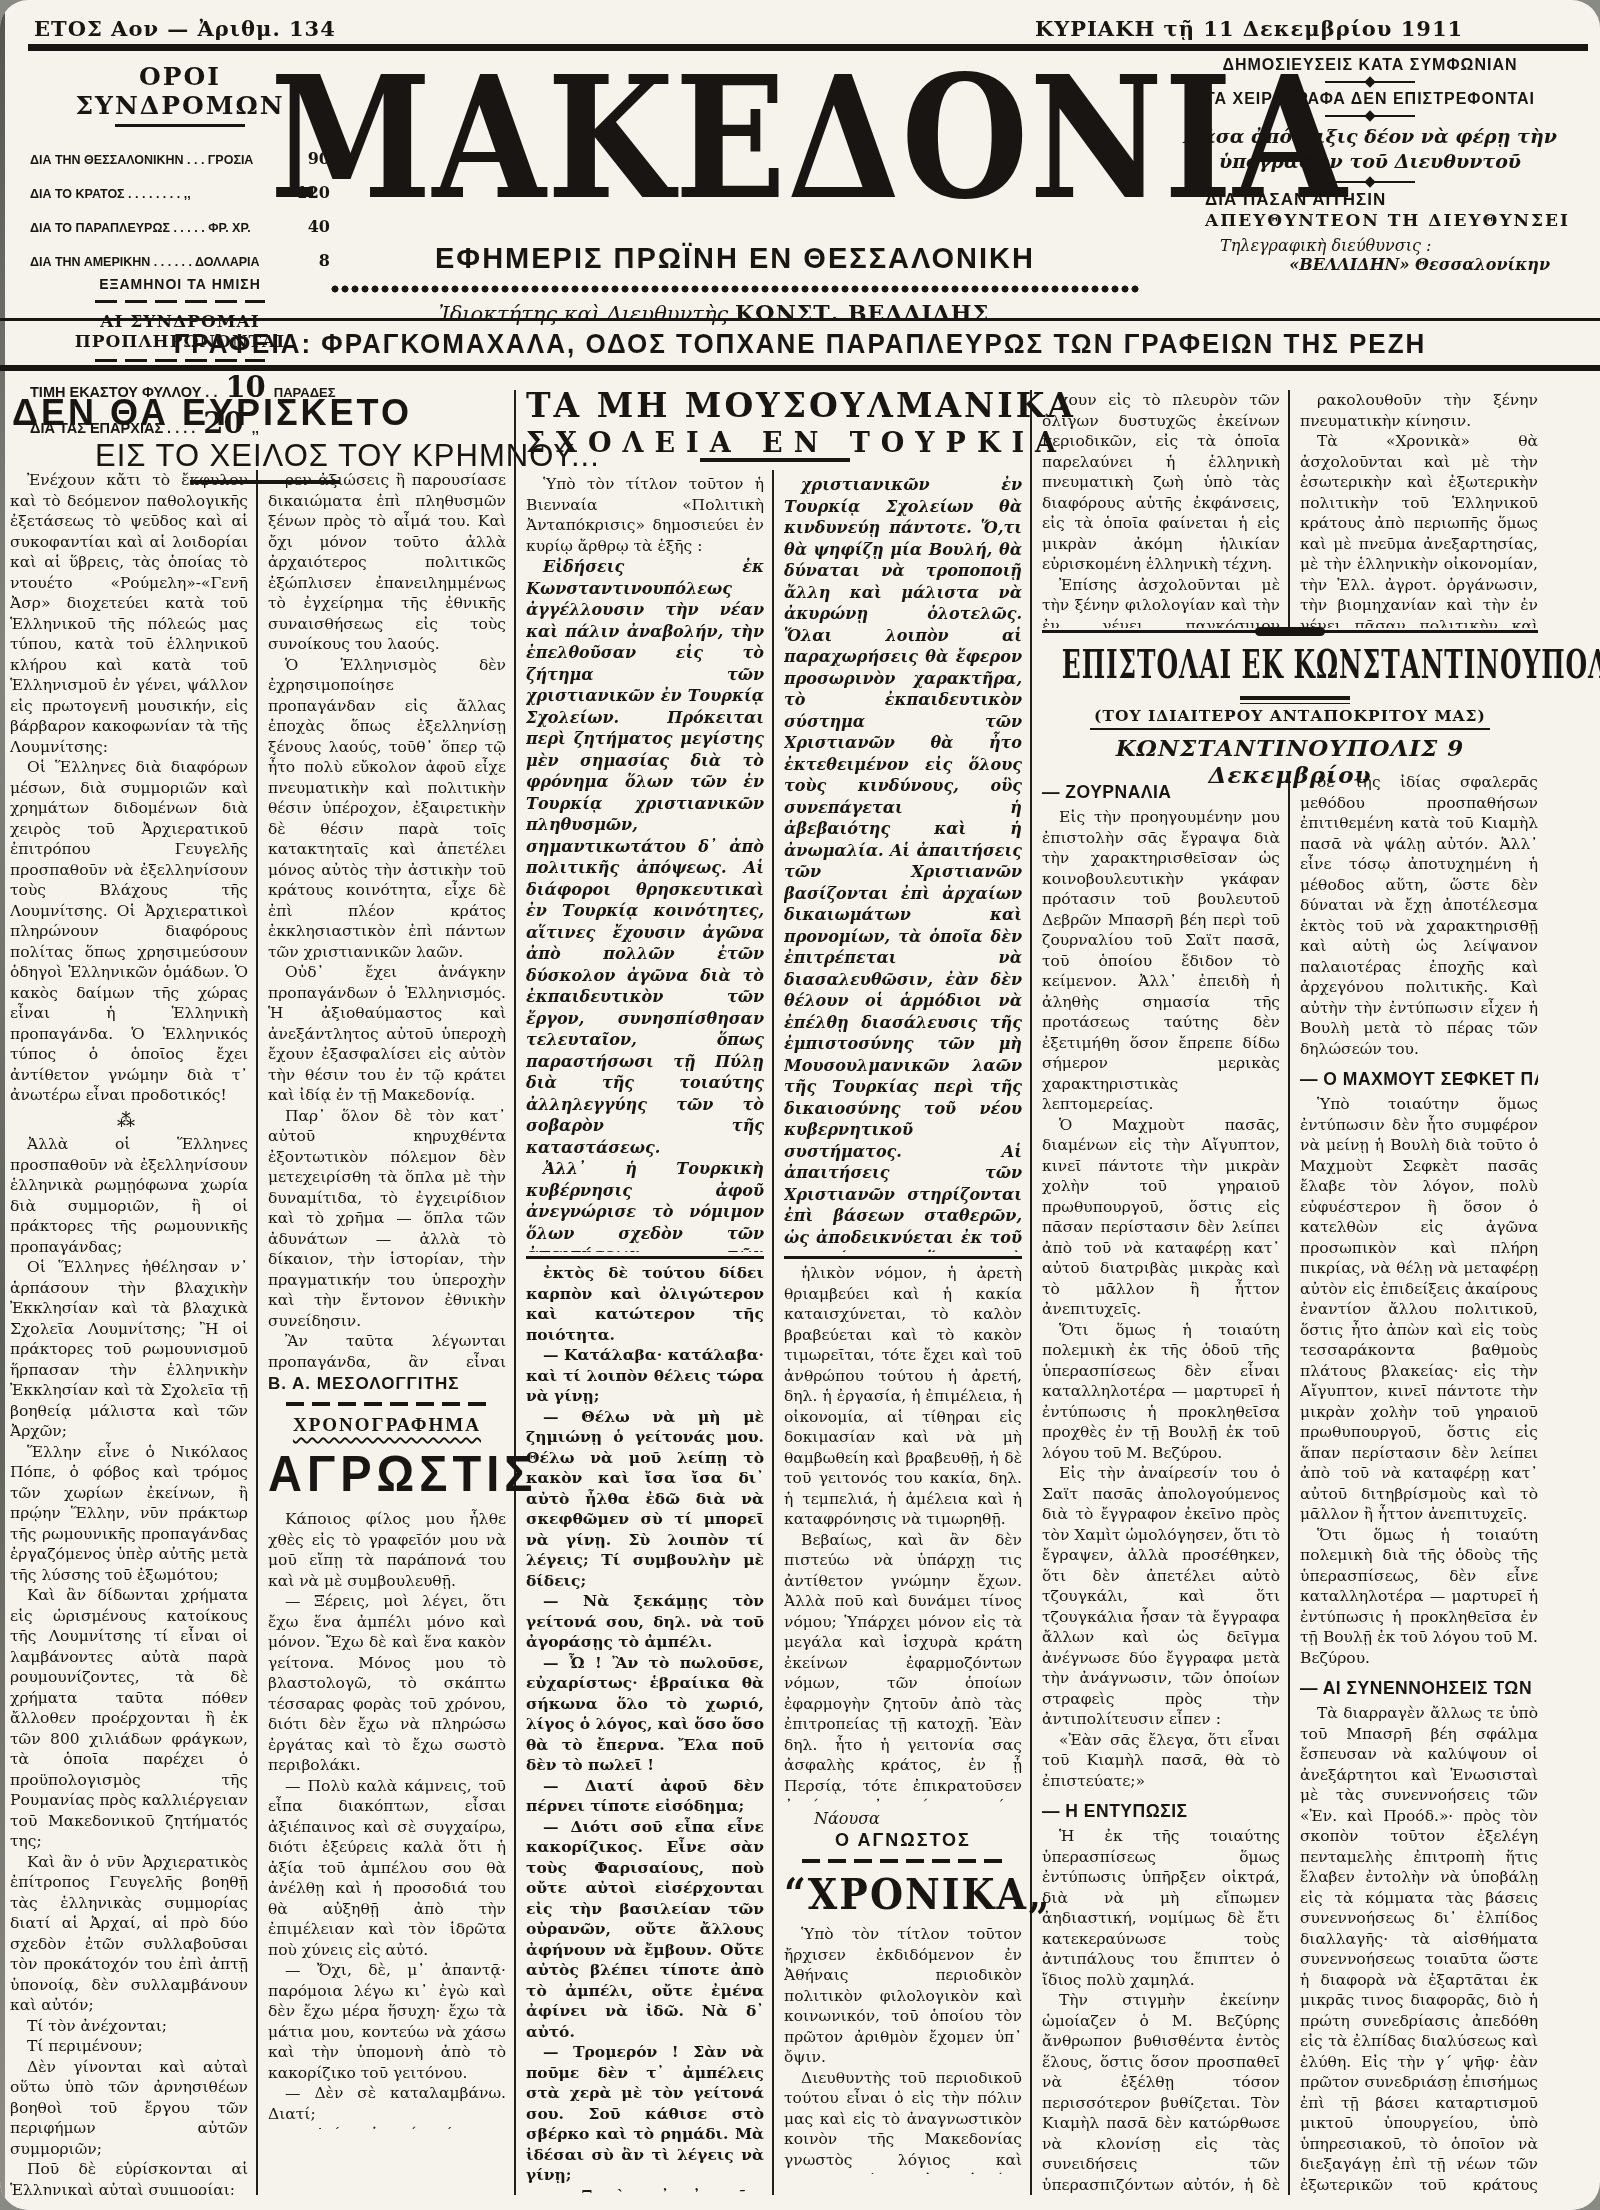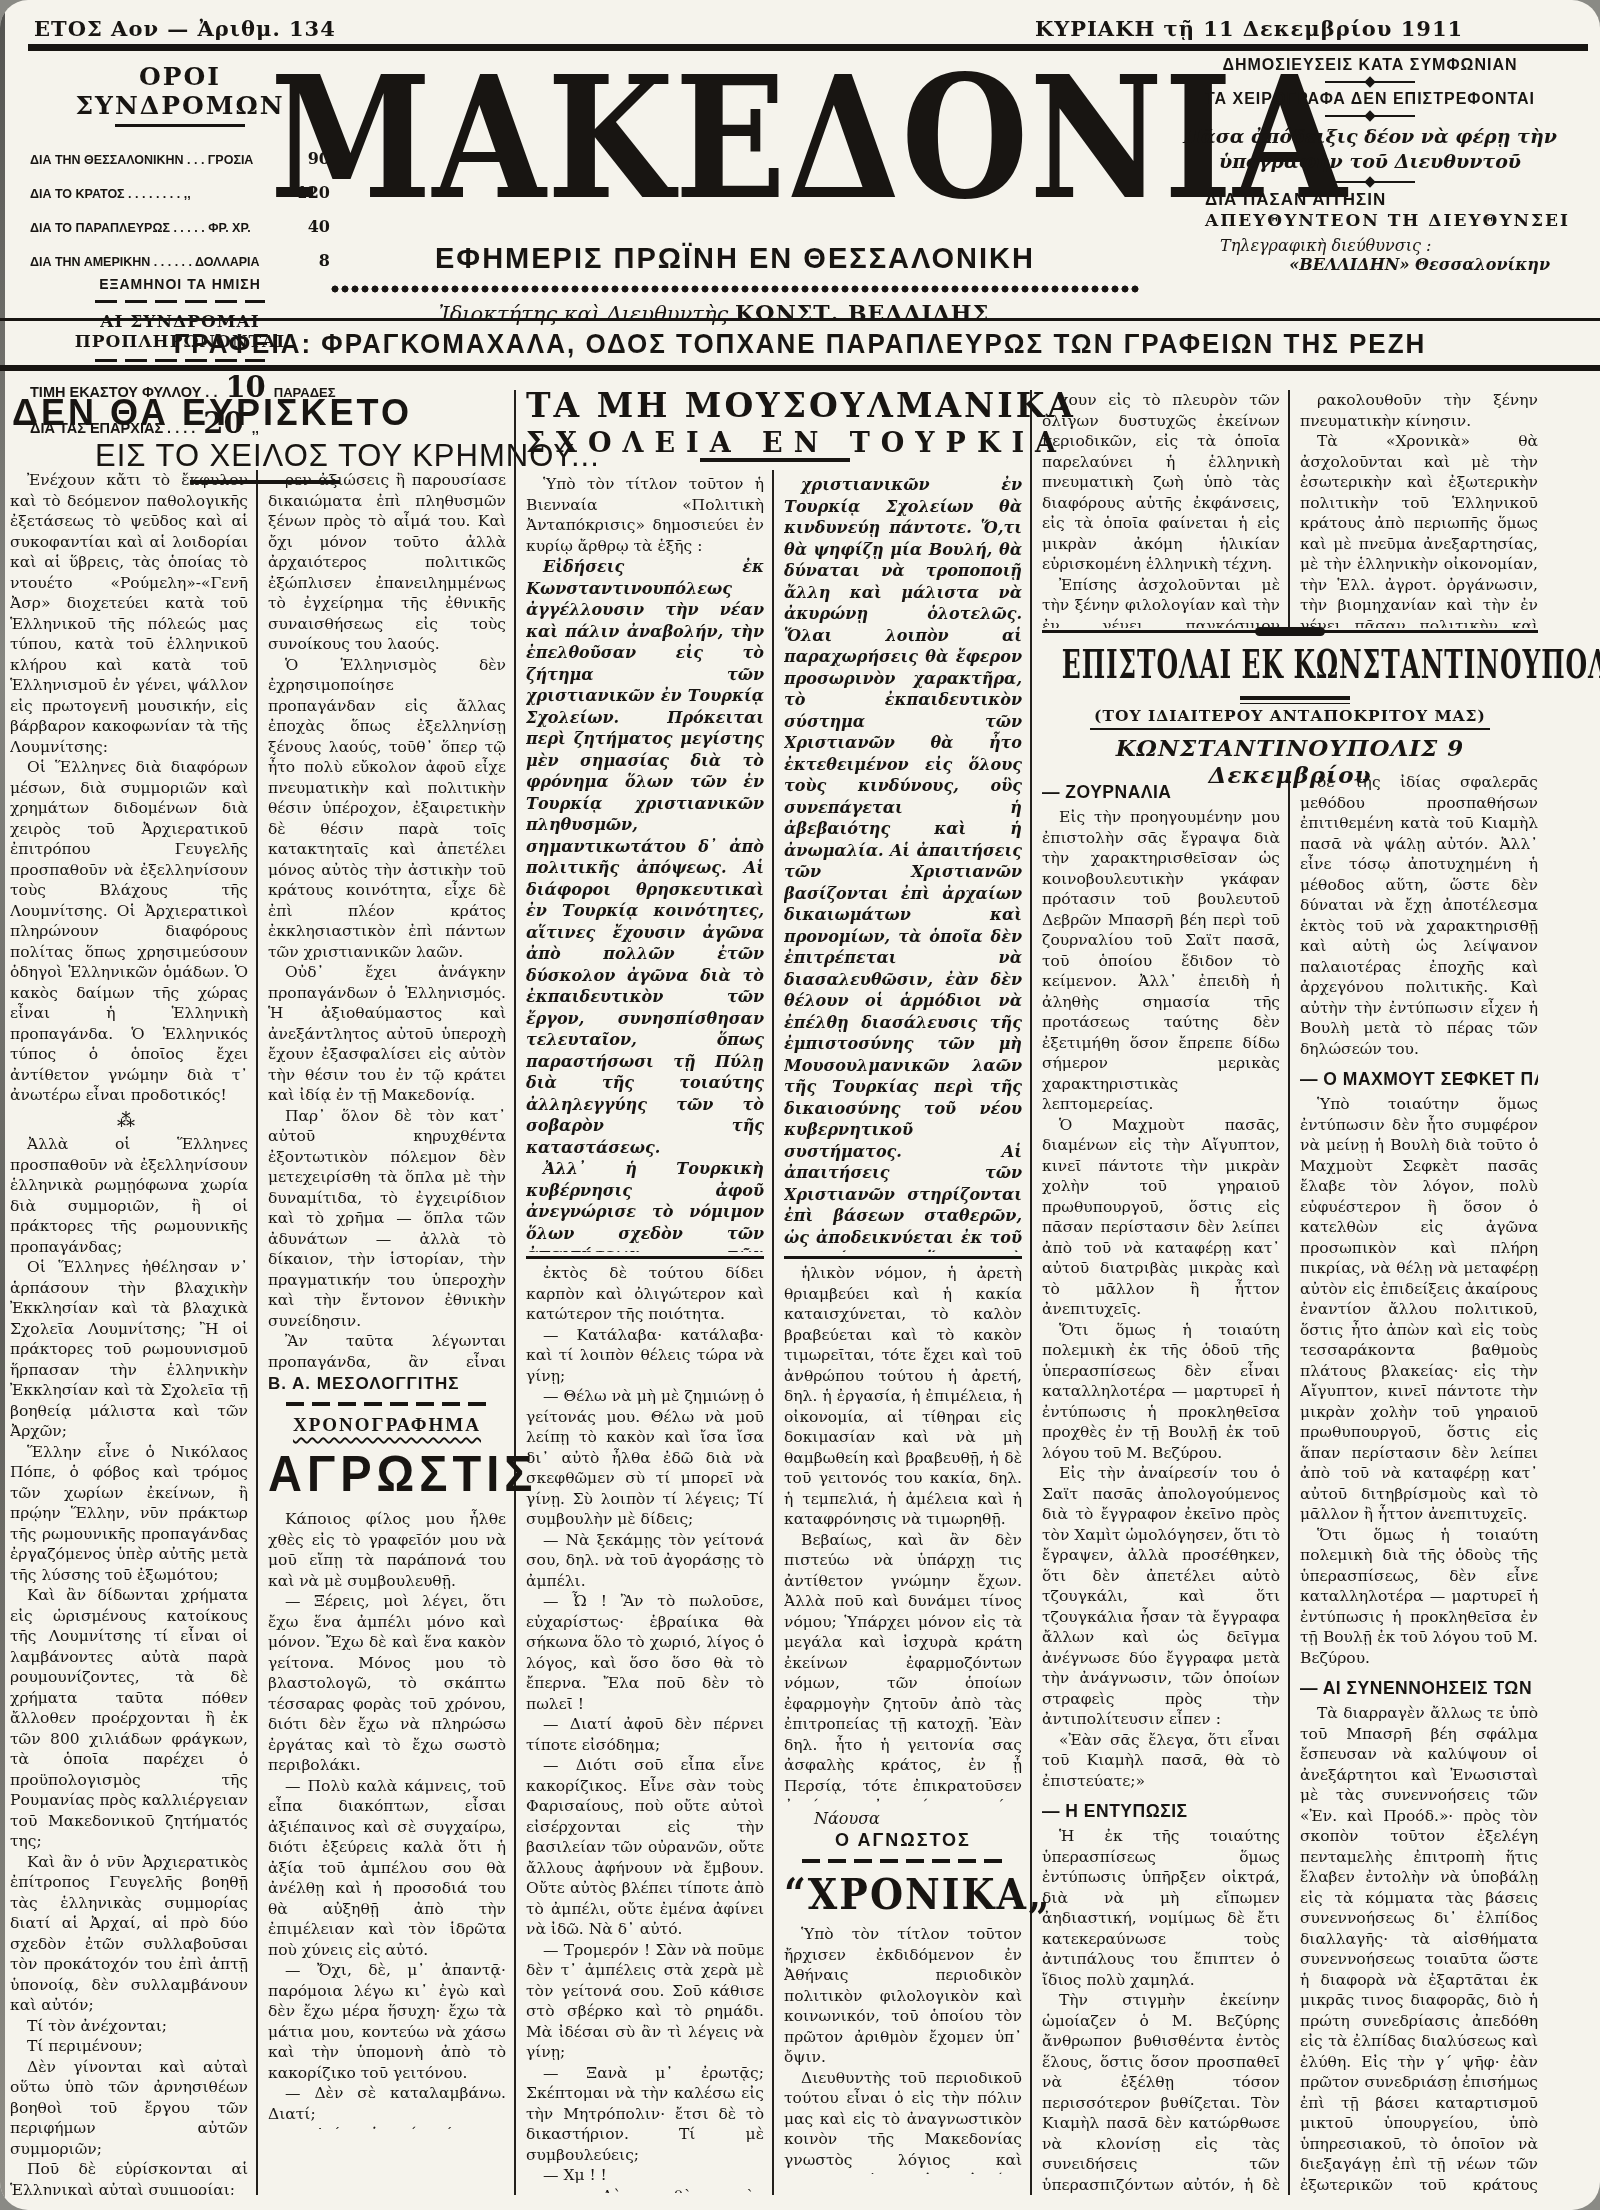--- a/index.html
+++ b/index.html
@@ -230,21 +230,21 @@
 
   <div class="abs colw" style="left:526px;top:474px;">
     <div class="seg" style="height:778px;">
       <p class="bp">Ὑπὸ τὸν τίτλον τοῦτον ἡ Βιενναία «Πολιτικὴ Ἀνταπόκρισις» δημοσιεύει ἐν κυρίῳ ἄρθρῳ τὰ ἑξῆς :</p>
       <div class="ital">
           <p class="bp">Εἰδήσεις ἐκ Κωνσταντινουπόλεως ἀγγέλλουσιν τὴν νέαν καὶ πάλιν ἀναβολήν, τὴν ἐπελθοῦσαν εἰς τὸ ζήτημα τῶν χριστιανικῶν ἐν Τουρκίᾳ Σχολείων. Πρόκειται περὶ ζητήματος μεγίστης μὲν σημασίας διὰ τὸ φρόνημα ὅλων τῶν ἐν Τουρκίᾳ χριστιανικῶν πληθυσμῶν, σημαντικωτάτου δ᾽ ἀπὸ πολιτικῆς ἀπόψεως. Αἱ διάφοροι θρησκευτικαὶ ἐν Τουρκίᾳ κοινότητες, αἵτινες ἔχουσιν ἀγῶνα ἀπὸ πολλῶν ἐτῶν δύσκολον ἀγῶνα διὰ τὸ ἐκπαιδευτικὸν τῶν ἔργον, συνησπίσθησαν τελευταῖον, ὅπως παραστήσωσι τῇ Πύλῃ διὰ τῆς τοιαύτης ἀλληλεγγύης τῶν τὸ σοβαρὸν τῆς καταστάσεως.</p>
           <p class="bp">Ἀλλ᾽ ἡ Τουρκικὴ κυβέρνησις ἀφοῦ ἀνεγνώρισε τὸ νόμιμον ὅλων σχεδὸν τῶν ἀπαιτήσεων τῶν Χριστιανῶν ἀναφορικῶς τοῦ ἐκπαιδευτικοῦ ζητήματος, περιώρισε τὴν γνώμην αὐτῆς ταύτην διὰ τοῦ ἰσχυρισμοῦ ὅτι ἦτο ἀναγκαία καὶ ἡ παραδοχὴ τῆς ἀποφάσεως ταύτης ὑπὸ τῆς Βουλῆς, τοῦθ᾽ ὅπερ θεωρεῖται ὑπὸ τῶν χριστιανῶν ὡς οἰωνοὶ δυνατοῦσι νὰ παραδεχθοῦν αἱ βλέψεις ταύτας τῆς Τουρκικῆς κυβερνήσεως, καθόσον αἱ βλέψεις αὗται σημαίνουσι νέαν παρέλκυσιν τοῦ ζητήματος ἐπ᾽ ἀόριστον, καὶ ὅτι τοιουτοτρόπως ἡ τύχη τῶν</p>
         </div>
     </div>
     <div class="smallhr"></div>
-    <div class="seg" style="height:930px;">
+    <div class="seg" style="height:930px;font-weight:bold;">
         <p class="bp">ἐκτὸς δὲ τούτου δίδει καρπὸν καὶ ὀλιγώτερον καὶ κατώτερον τῆς ποιότητα.</p>
         <p class="bp">— Κατάλαβα· κατάλαβα· καὶ τί λοιπὸν θέλεις τώρα νὰ γίνῃ;</p>
         <p class="bp">— Θέλω νὰ μὴ μὲ ζημιώνῃ ὁ γείτονάς μου. Θέλω νὰ μοῦ λείπῃ τὸ κακὸν καὶ ἴσα ἴσα δι᾽ αὐτὸ ἦλθα ἐδῶ διὰ νὰ σκεφθῶμεν σὺ τί μπορεῖ νὰ γίνῃ. Σὺ λοιπὸν τί λέγεις; Τί συμβουλὴν μὲ δίδεις;</p>
         <p class="bp">— Νὰ ξεκάμῃς τὸν γείτονά σου, δηλ. νὰ τοῦ ἀγοράσῃς τὸ ἀμπέλι.</p>
         <p class="bp">— Ὦ ! Ἂν τὸ πωλοῦσε, εὐχαρίστως· ἑβραίικα θὰ σήκωνα ὅλο τὸ χωριό, λίγος ὁ λόγος, καὶ ὅσο ὅσο θὰ τὸ ἔπερνα. Ἔλα ποῦ δὲν τὸ πωλεῖ !</p>
         <p class="bp">— Διατί ἀφοῦ δὲν πέρνει τίποτε εἰσόδημα;</p>
         <p class="bp">— Διότι σοῦ εἶπα εἶνε κακορίζικος. Εἶνε σὰν τοὺς Φαρισαίους, ποὺ οὔτε αὐτοὶ εἰσέρχονται εἰς τὴν βασιλείαν τῶν οὐρανῶν, οὔτε ἄλλους ἀφήνουν νὰ ἔμβουν. Οὔτε αὐτὸς βλέπει τίποτε ἀπὸ τὸ ἀμπέλι, οὔτε ἐμένα ἀφίνει νὰ ἰδῶ. Νὰ δ᾽ αὐτό.</p>
         <p class="bp">— Τρομερόν ! Σὰν νὰ ποῦμε δὲν τ᾽ ἀμπέλεις στὰ χερὰ μὲ τὸν γείτονά σου. Σοῦ κάθισε στὸ σβέρκο καὶ τὸ ρημάδι. Μὰ ἰδέσαι σὺ ἂν τὶ λέγεις νὰ γίνῃ;</p>
         <p class="bp">— Ξανὰ μ᾽ ἐρωτᾷς; Σκέπτομαι νὰ τὴν καλέσω εἰς τὴν Μητρόπολιν· ἔτσι δὲ τὸ δικαστήριον. Τί μὲ συμβουλεύεις;</p>
         <p class="bp">— Χμ ! !</p>

